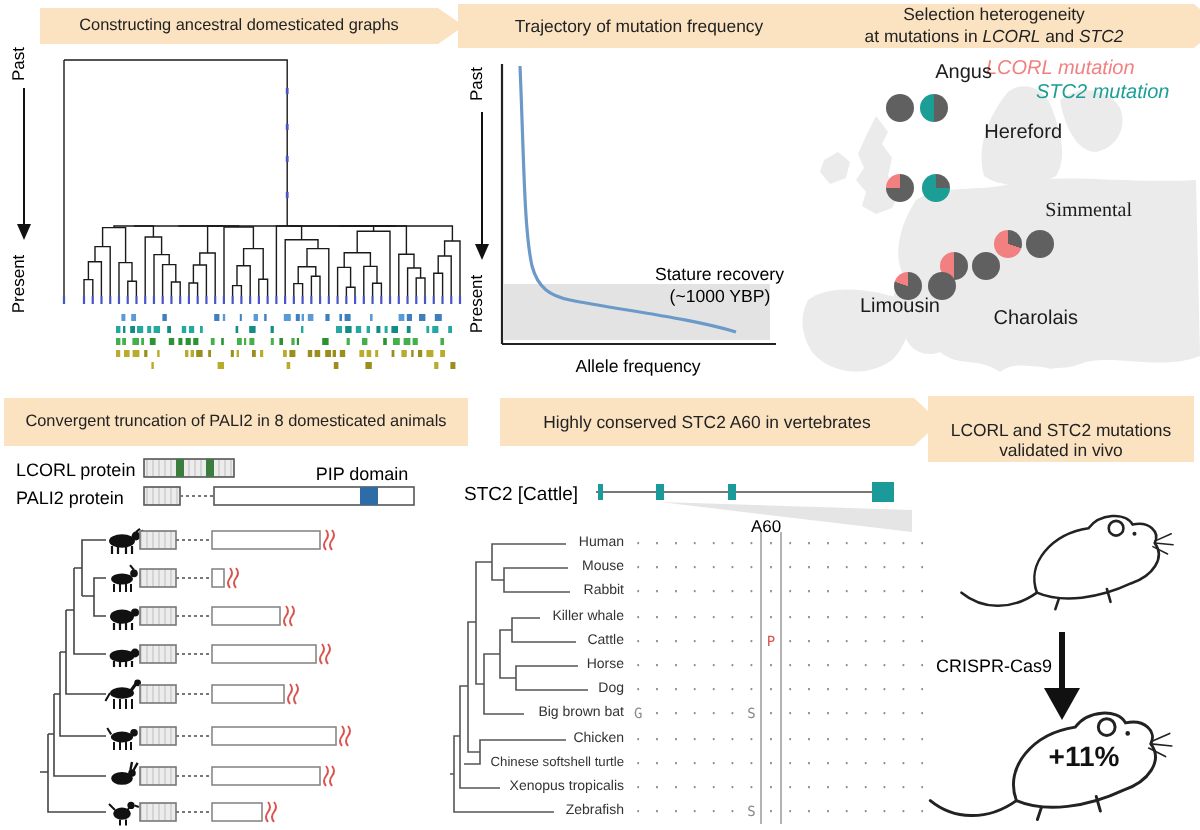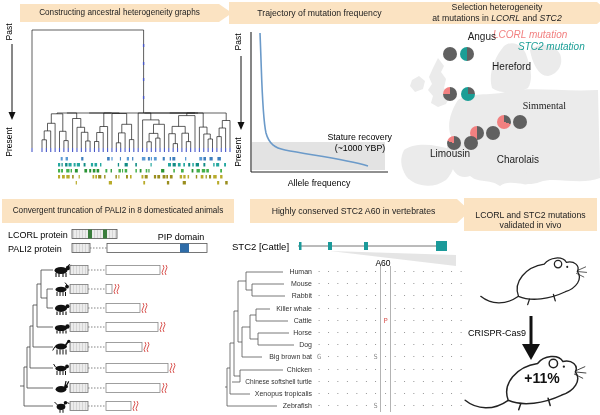--- a/index.html
+++ b/index.html
@@ -21,21 +21,21 @@
   .seqL{width:63px;word-spacing:1px;text-align:left;}
   .seqC{width:9px;border-left:1px solid #b3b3b3;border-right:1px solid #b3b3b3;text-align:center;}
   .seqR{width:72px;word-spacing:1px;text-align:left;padding-left:2px;}
   .seqC[data-v="P"]{color:var(--red);}
   svg text{font-family:"Liberation Sans",sans-serif;}
 </style>
 </head>
 <body>
 
 <div class="hdr tip small" style="left:20px;top:4px;width:199px;height:18px;">
-  <span>Constructing ancestral heterogeneity graphs</span>
+  <span>Constructing ancestral domesticated graphs</span>
 </div>
 <div class="hdr tip" style="left:229px;top:2px;width:181px;height:22px;align-items:center;">
   <span><span>Trajectory of mutation frequency</span><br></span>
 </div>
 <div class="hdr tip" style="left:397px;top:2px;width:200px;height:22px;">
   <span><span>Selection heterogeneity</span><br><span>at mutations in </span><i>LCORL</i><span> and </span><i>STC2</i></span>
 </div>
 <div class="hdr small" style="left:2px;top:199px;width:232px;height:24px;align-items:center;">
   <span>Convergent truncation of PALI2 in 8 domesticated animals</span>
 </div>

